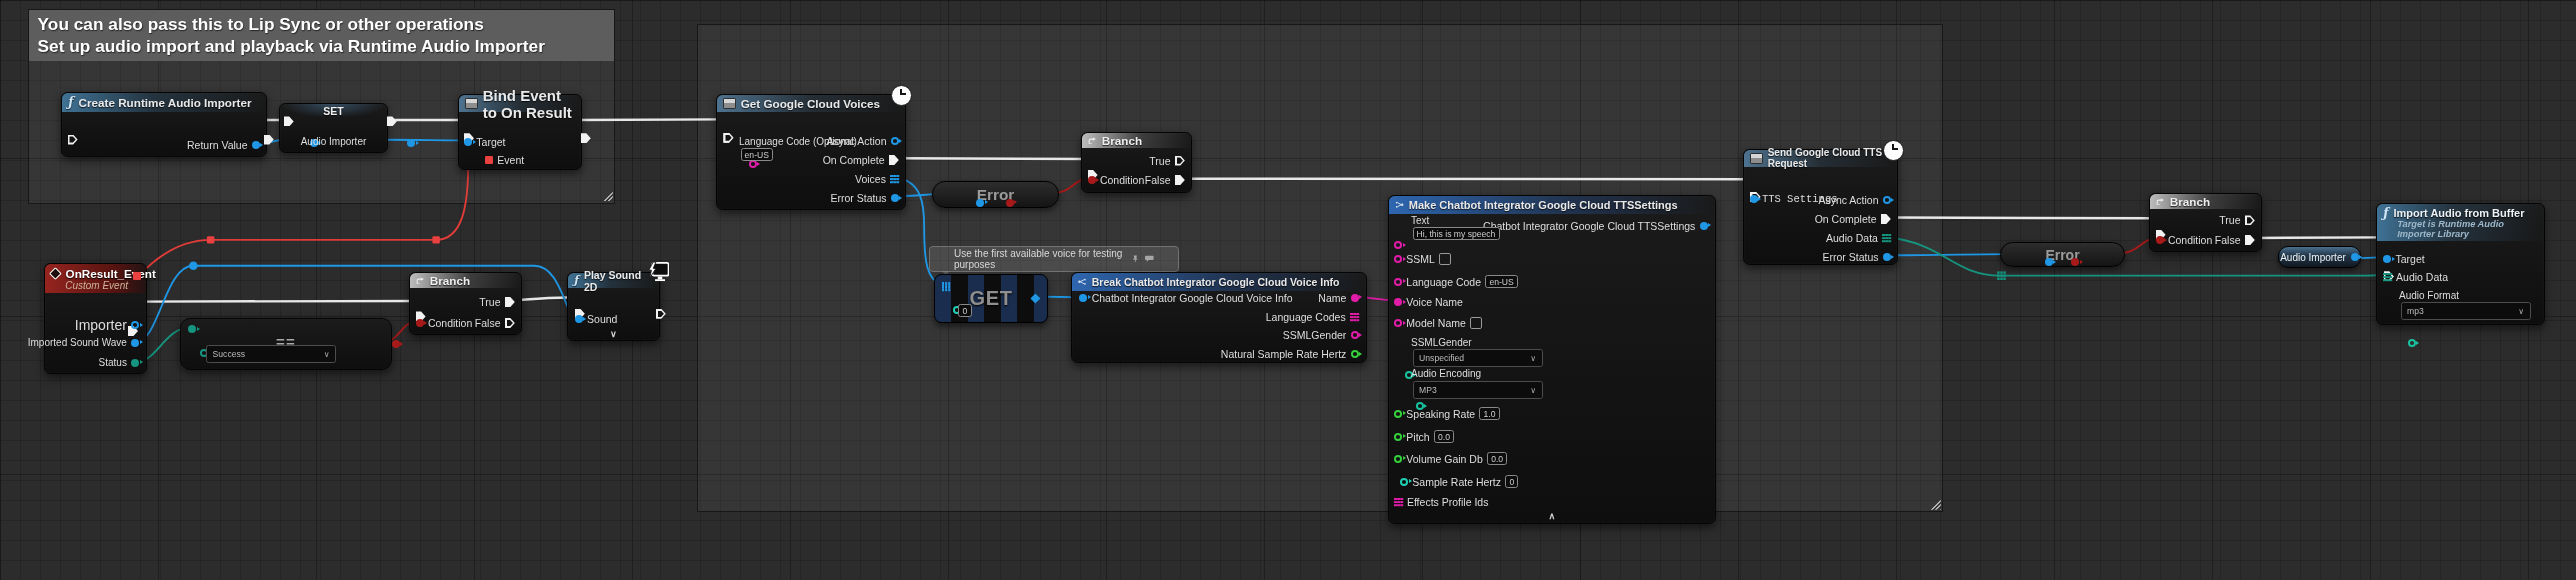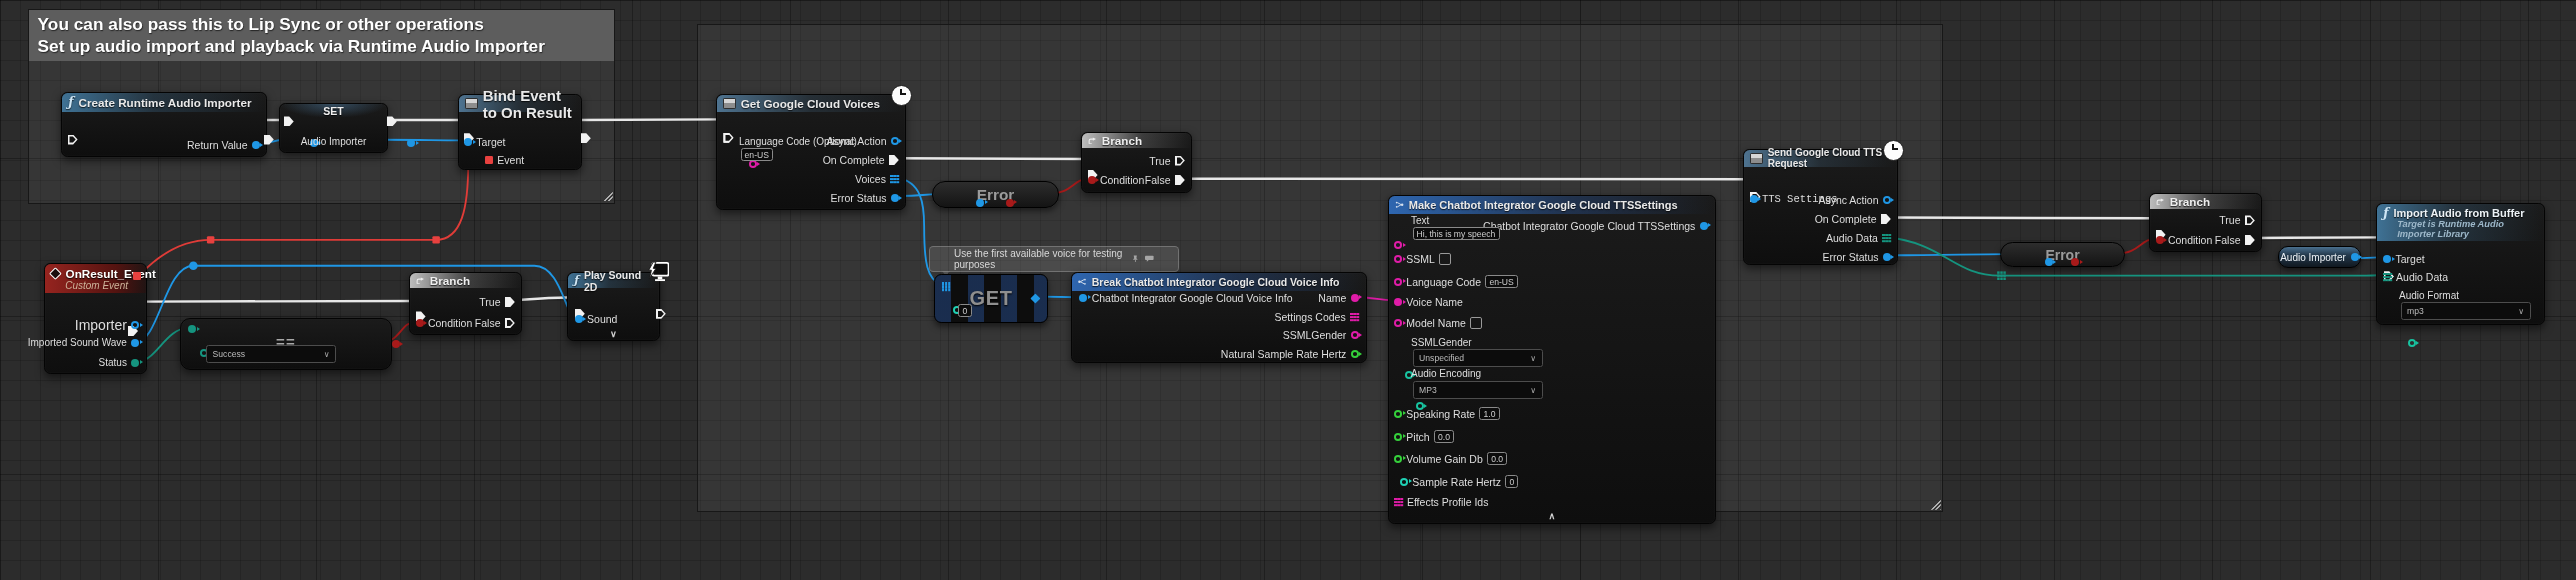--- a/index.html
+++ b/index.html
@@ -382,21 +382,21 @@
     </div>
     <div class="row" style="left:7.4px;top:18.5px;">
       <span class="pin pc" style="--c:#1f97e5;"></span>
       <span class="lb">Chatbot Integrator Google Cloud Voice Info</span>
     </div>
     <div class="row" style="right:7.4px;top:18.5px;">
       <span class="lb">Name</span>
       <span class="pin pc" style="--c:#e01ca8;"></span>
     </div>
     <div class="row" style="right:7.4px;top:38px;">
-      <span class="lb">Settings Codes</span>
+      <span class="lb">Language Codes</span>
       <span class="pin pg" style="--c:#e01ca8;"></span>
     </div>
     <div class="row" style="right:7.4px;top:56px;">
       <span class="lb">SSMLGender</span>
       <span class="pin pc h" style="--c:#e01ca8;"></span>
     </div>
     <div class="row" style="right:7.4px;top:75px;">
       <span class="lb">Natural Sample Rate Hertz</span>
       <span class="pin pc h" style="--c:#35d03b;"></span>
     </div>

